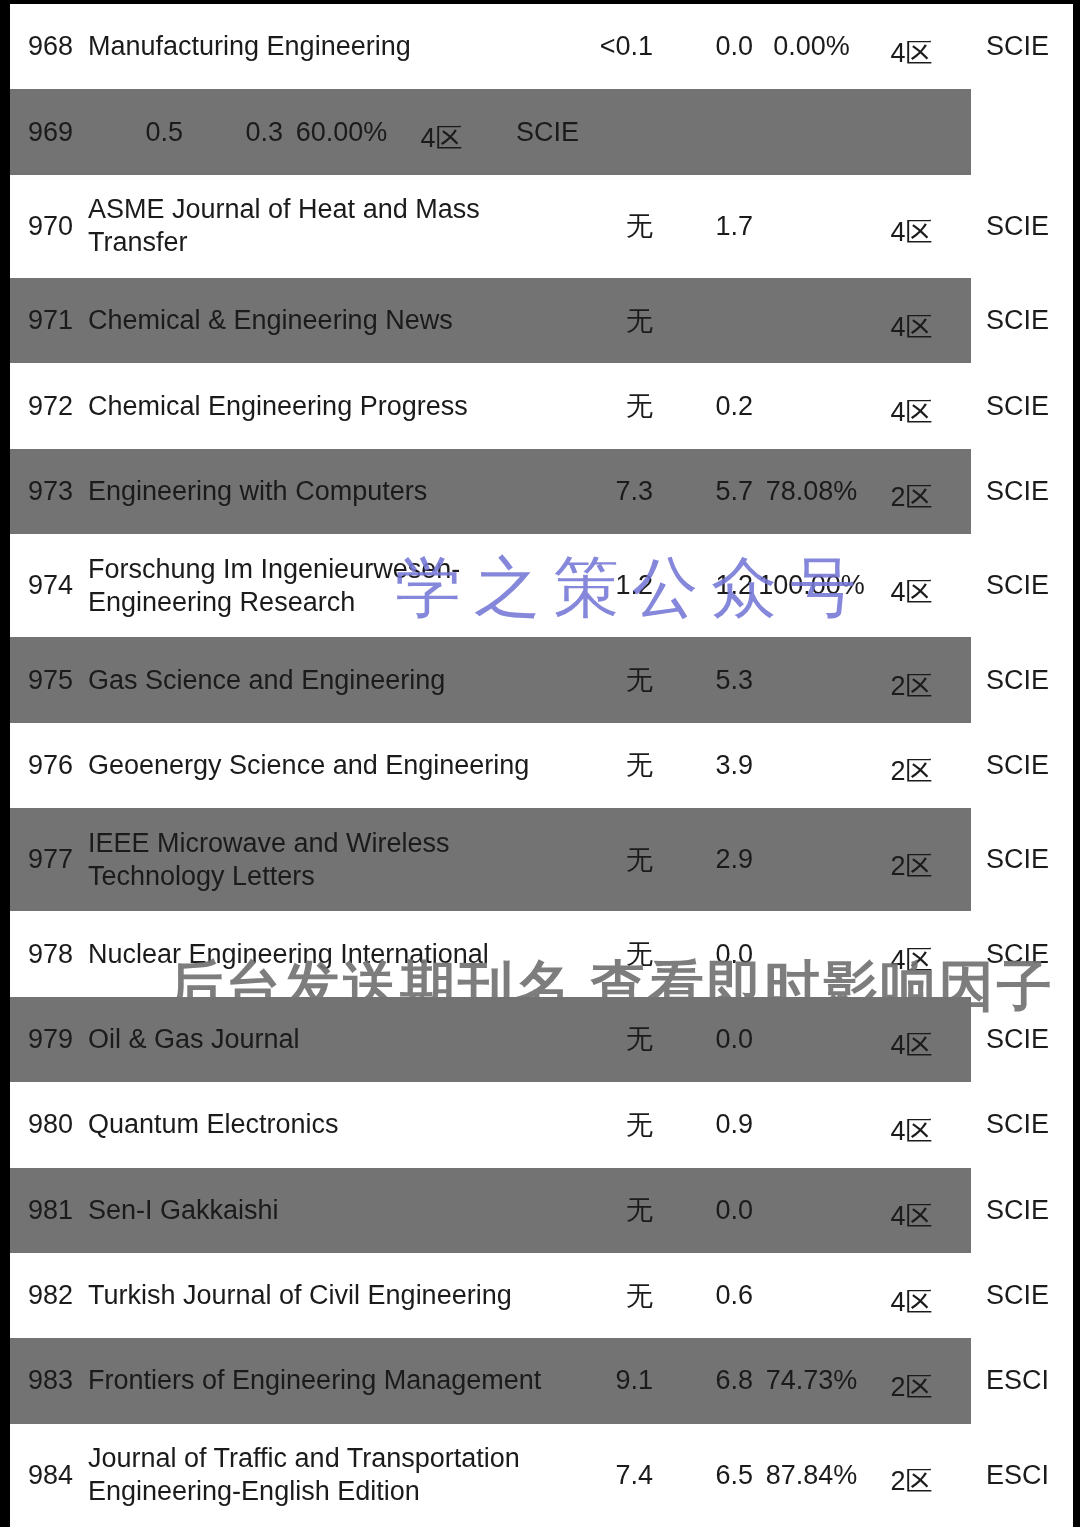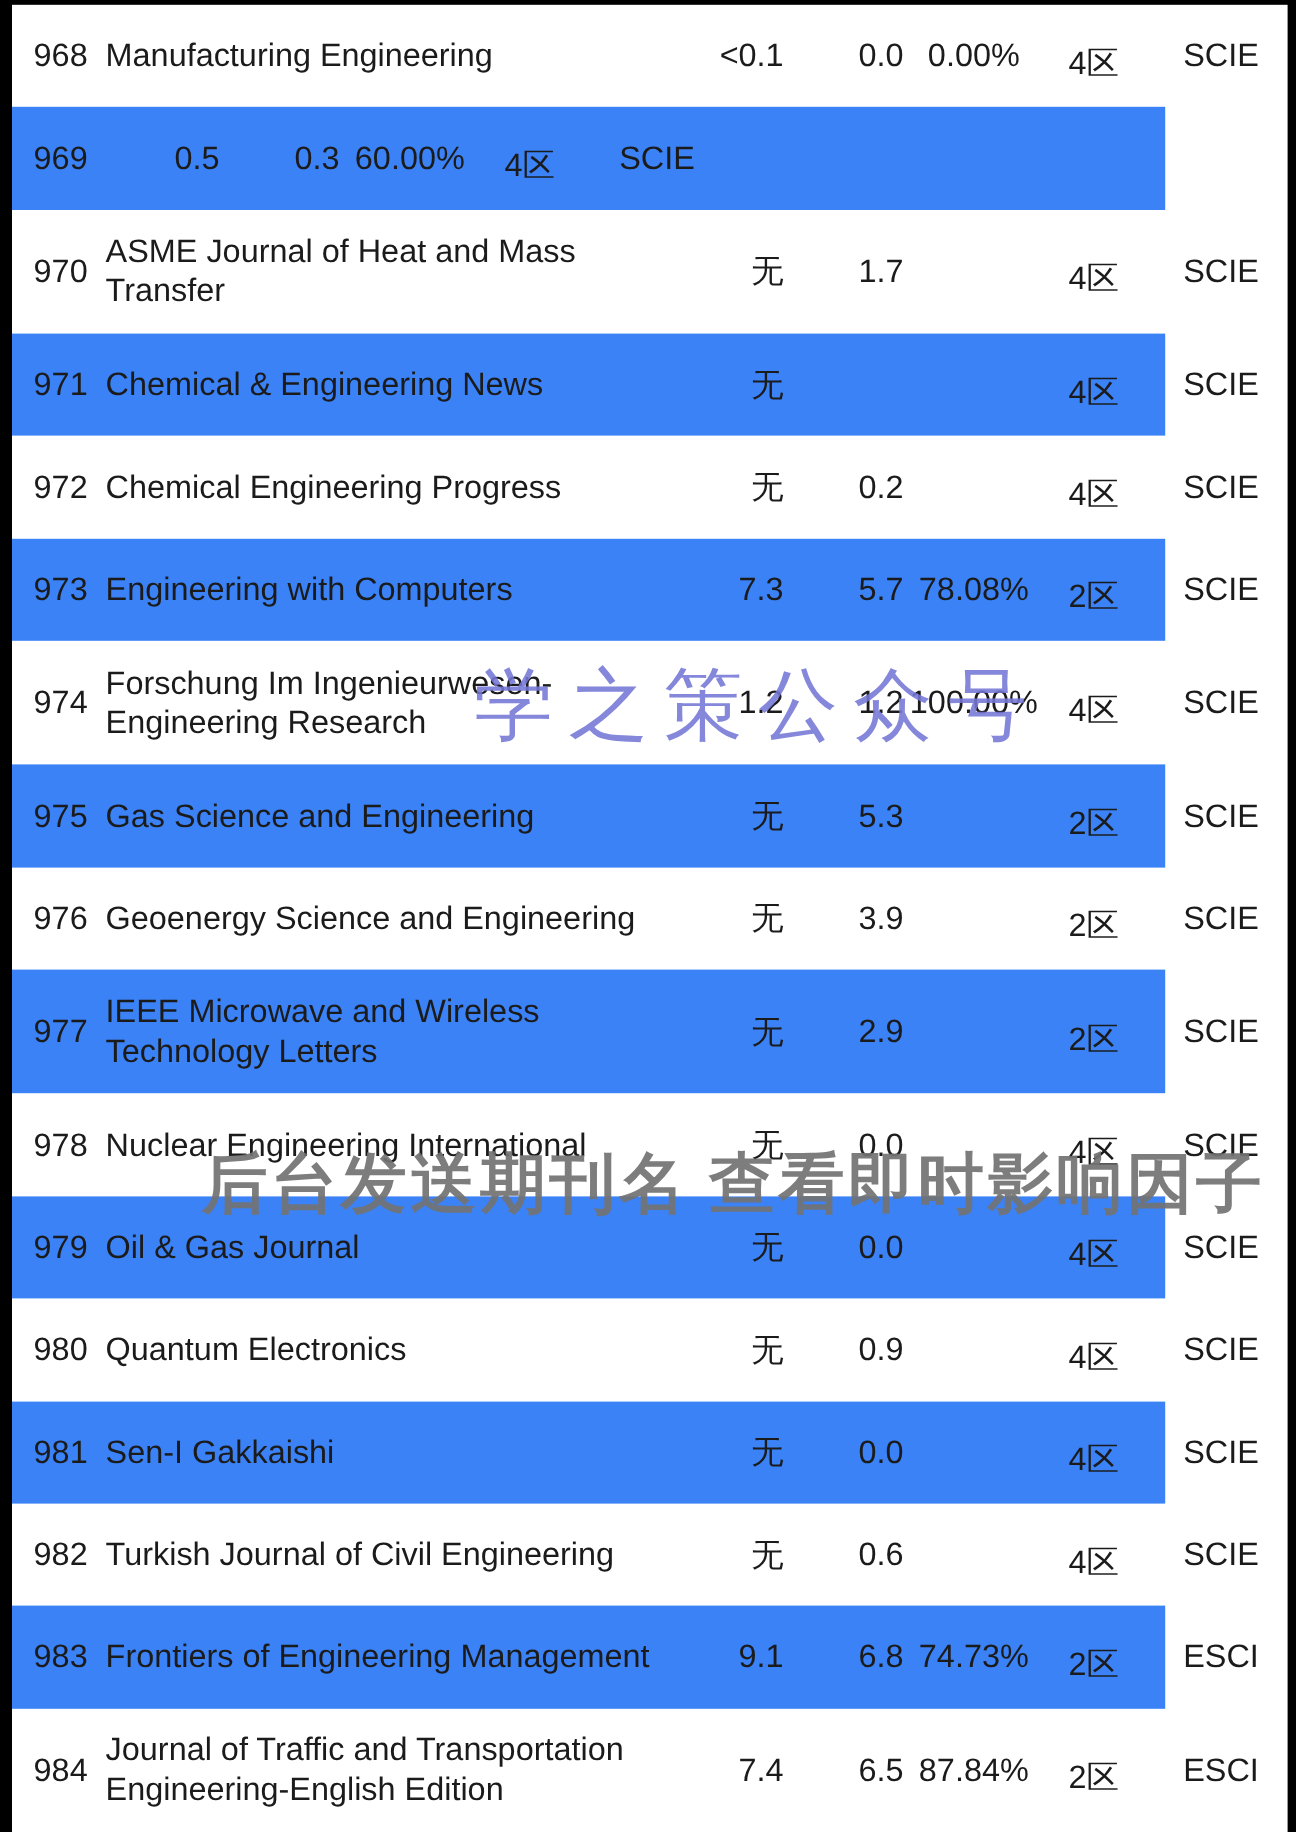--- a/index.html
+++ b/index.html
@@ -13,21 +13,21 @@
   .edge-top{left:0;top:0;width:1080px;height:4px;}
   .table-wrap{
     position:absolute;left:10px;top:4px;width:961px;height:1523px;
     display:flex;flex-direction:column;z-index:1;
   }
   .row{
     display:flex;align-items:center;flex:1 1 auto;
     padding-left:18px;box-sizing:border-box;
     font-size:27px;
   }
-  .row.alt{background:#3b82f6;}
+  .row.alt{background:#737373;}
   .c-no{width:60px;flex:none;}
   .c-name{width:470px;flex:none;padding-right:12px;box-sizing:border-box;line-height:1.22;}
   .c-v1{width:95px;flex:none;text-align:right;}
   .c-v2{width:100px;flex:none;text-align:right;}
   .c-pct{width:115px;flex:none;text-align:center;margin-left:1px;}
   .c-zone{width:85px;flex:none;text-align:center;margin-top:12px;}
   .c-idx{width:95px;flex:none;text-align:right;}
   .wm{
     position:absolute;z-index:10;white-space:nowrap;
     font-family:Liberation Serif, serif;pointer-events:none;text-align:right;

